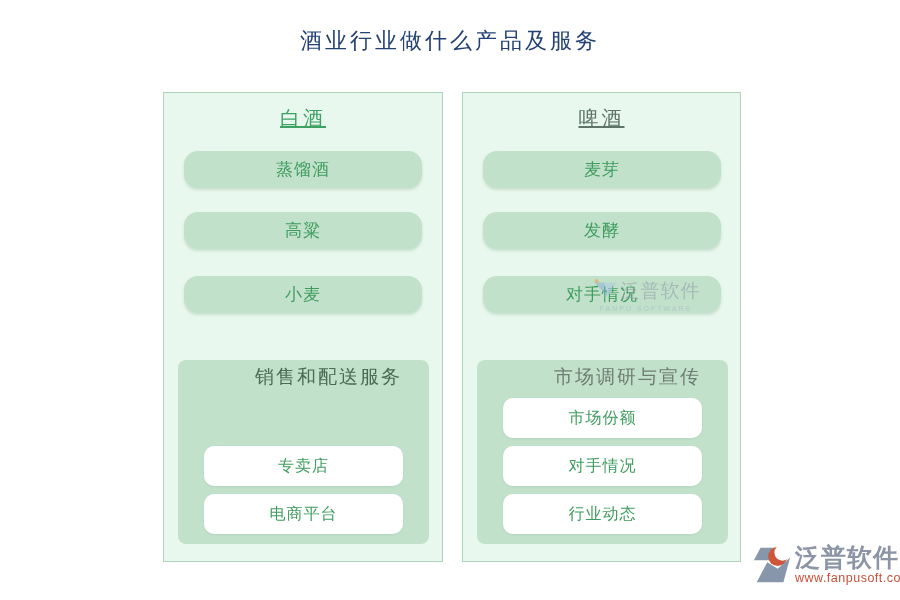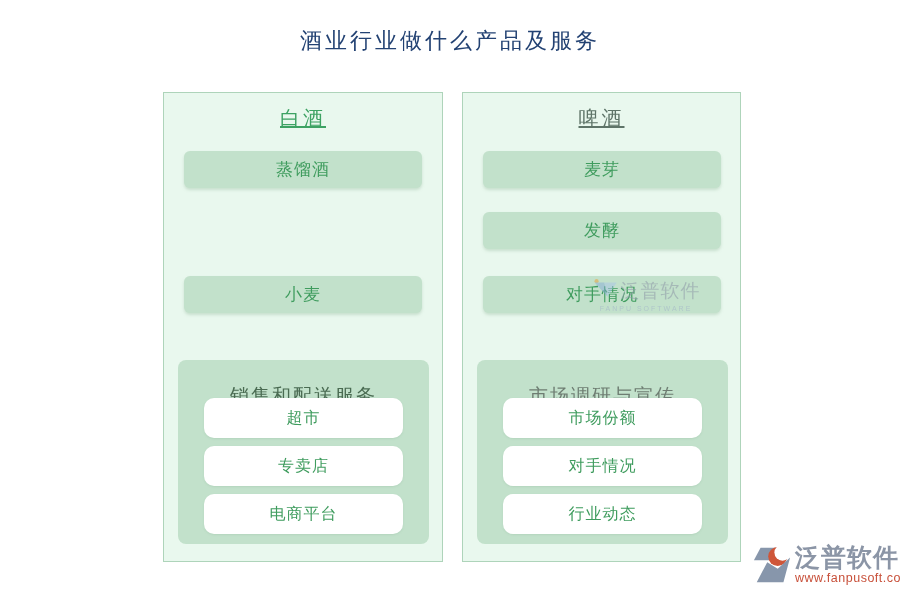--- a/index.html
+++ b/index.html
@@ -17,33 +17,33 @@
   }
   .panel.left{left:163px;}
   .panel.right{left:462px;width:279px;}
   .panel-header{
     position:absolute;top:12px;left:0;width:100%;text-align:center;
     font-size:20px;letter-spacing:3px;text-decoration:underline;
   }
   .panel.left  .panel-header{color:var(--hdr-green);}
   .panel.right .panel-header{color:var(--hdr-gray);}
   .pill{
-    position:absolute;left:20px;width:238px;height:37px;border-radius:6px;
+    position:absolute;left:20px;width:238px;height:37px;border-radius:14px;
     background:var(--pill-bg);display:flex;align-items:center;justify-content:center;
     font-size:17px;color:var(--item-text);letter-spacing:1px;
     box-shadow:0 2px 3px rgba(140,180,150,.35);
   }
   .pill.p0{top:58px}.pill.p1{top:119px}.pill.p2{top:183px}
   .svc-card{
     position:absolute;left:14px;top:267px;width:251px;height:184px;border-radius:8px;
     background:var(--pill-bg);
   }
   .svc-header{
-    position:absolute;top:23px;left:0;width:100%;text-align:center;
-    font-size:19px;letter-spacing:2px;
+    position:absolute;top:4px;left:0;width:100%;text-align:center;
+    font-size:19px;letter-spacing:2px;padding-left:25px;
   }
   .panel.left  .svc-header{color:var(--svc-hdr-left);}
   .panel.right .svc-header{color:var(--svc-hdr-right);}
   .white-btn{
     position:absolute;left:26px;width:199px;height:40px;border-radius:10px;background:#fff;
     display:flex;align-items:center;justify-content:center;
     font-size:16px;color:var(--item-text);letter-spacing:1px;
     box-shadow:0 1px 2px rgba(140,180,150,.25);
   }
   .white-btn.w0{top:38px}.white-btn.w1{top:86px}.white-btn.w2{top:134px}
@@ -62,24 +62,24 @@
 </head>
 <body>
 
 <div class="stage">
 
   <div class="title">酒业行业做什么产品及服务</div>
 
   <section class="panel left">
     <div class="panel-header">白酒</div>
     <div class="pill p0">蒸馏酒</div>
+    <div class="pill p1">高粱</div>
     <div class="pill p2">小麦</div>
     <div class="svc-card">
       <div class="svc-header">销售和配送服务</div>
-      <div class="white-btn w0">超市</div>
       <div class="white-btn w2">电商平台</div>
       <div class="white-btn w1">专卖店</div>
     </div>
   </section>
 
   <section class="panel right">
     <div class="panel-header">啤酒</div>
     <div class="pill p0">麦芽</div>
     <div class="pill p1">发酵</div>
     <div class="pill p2">对手情况</div>

